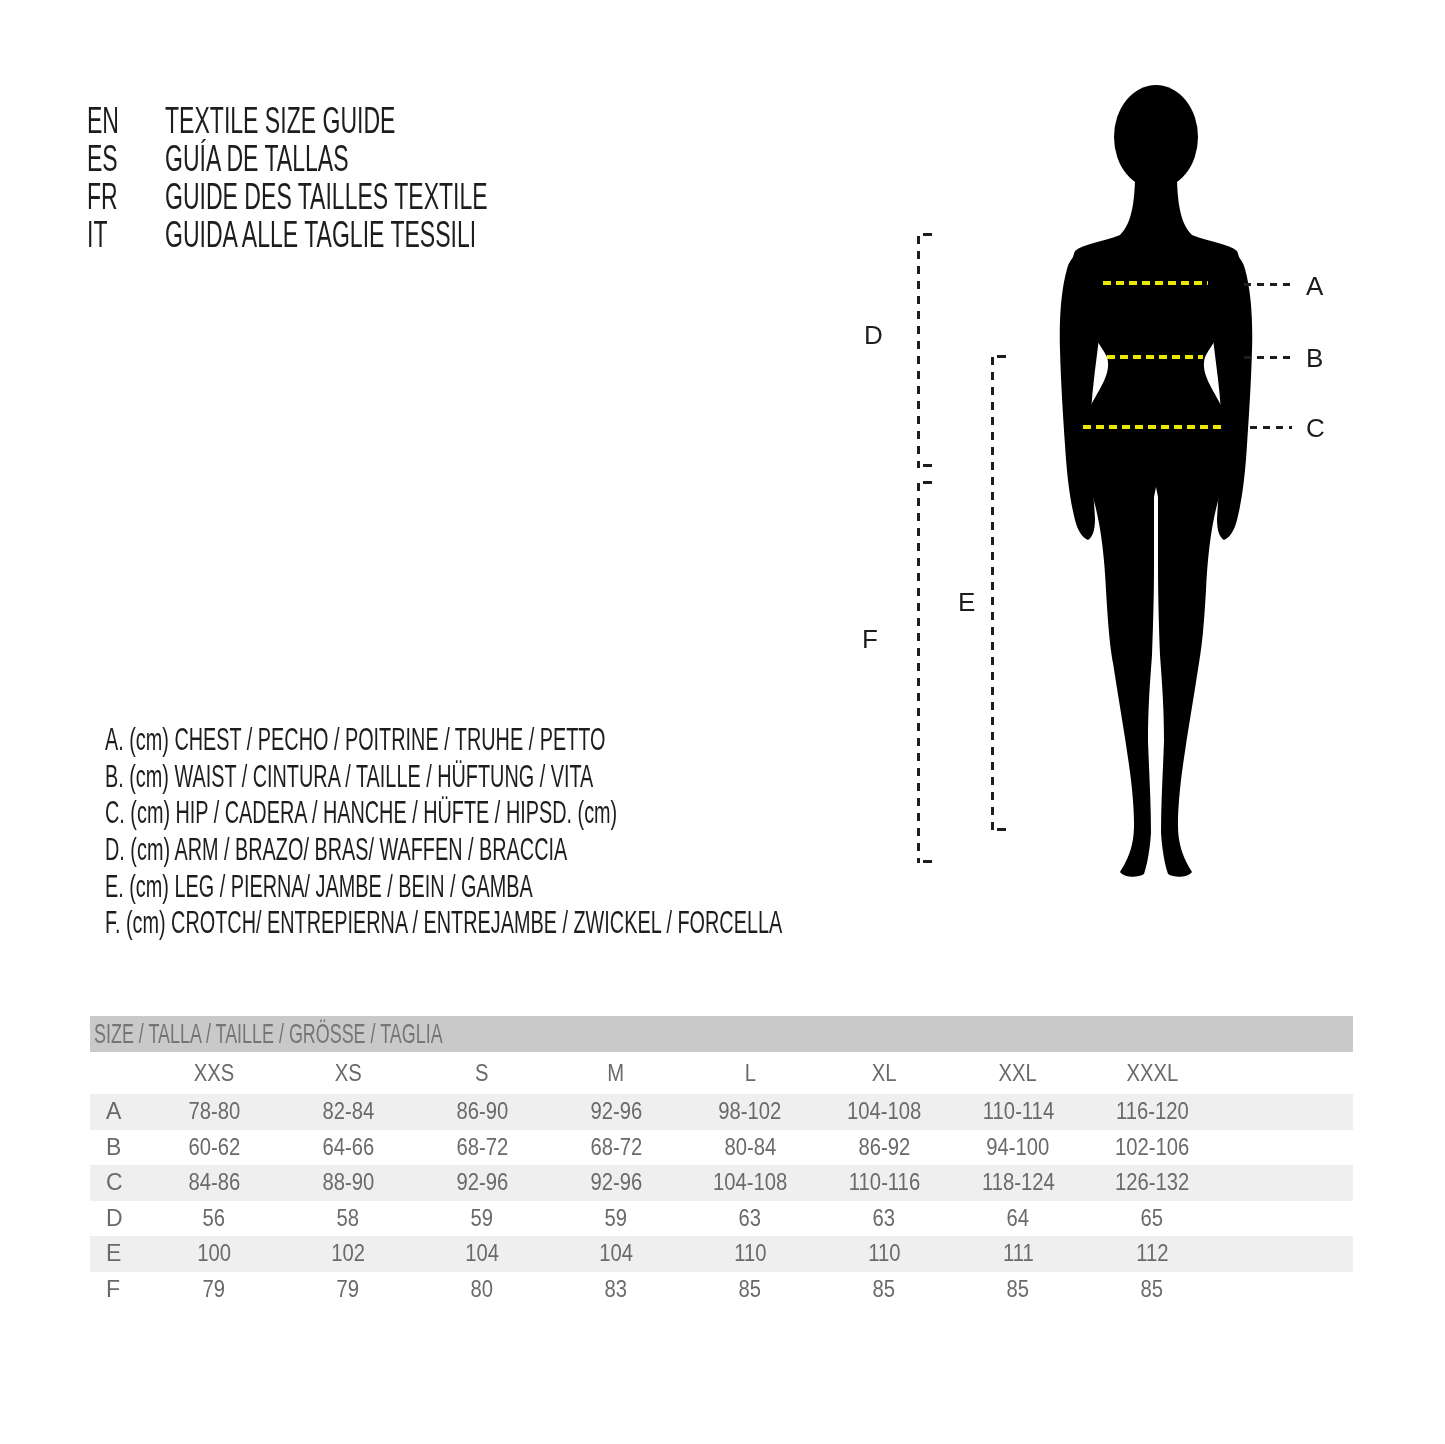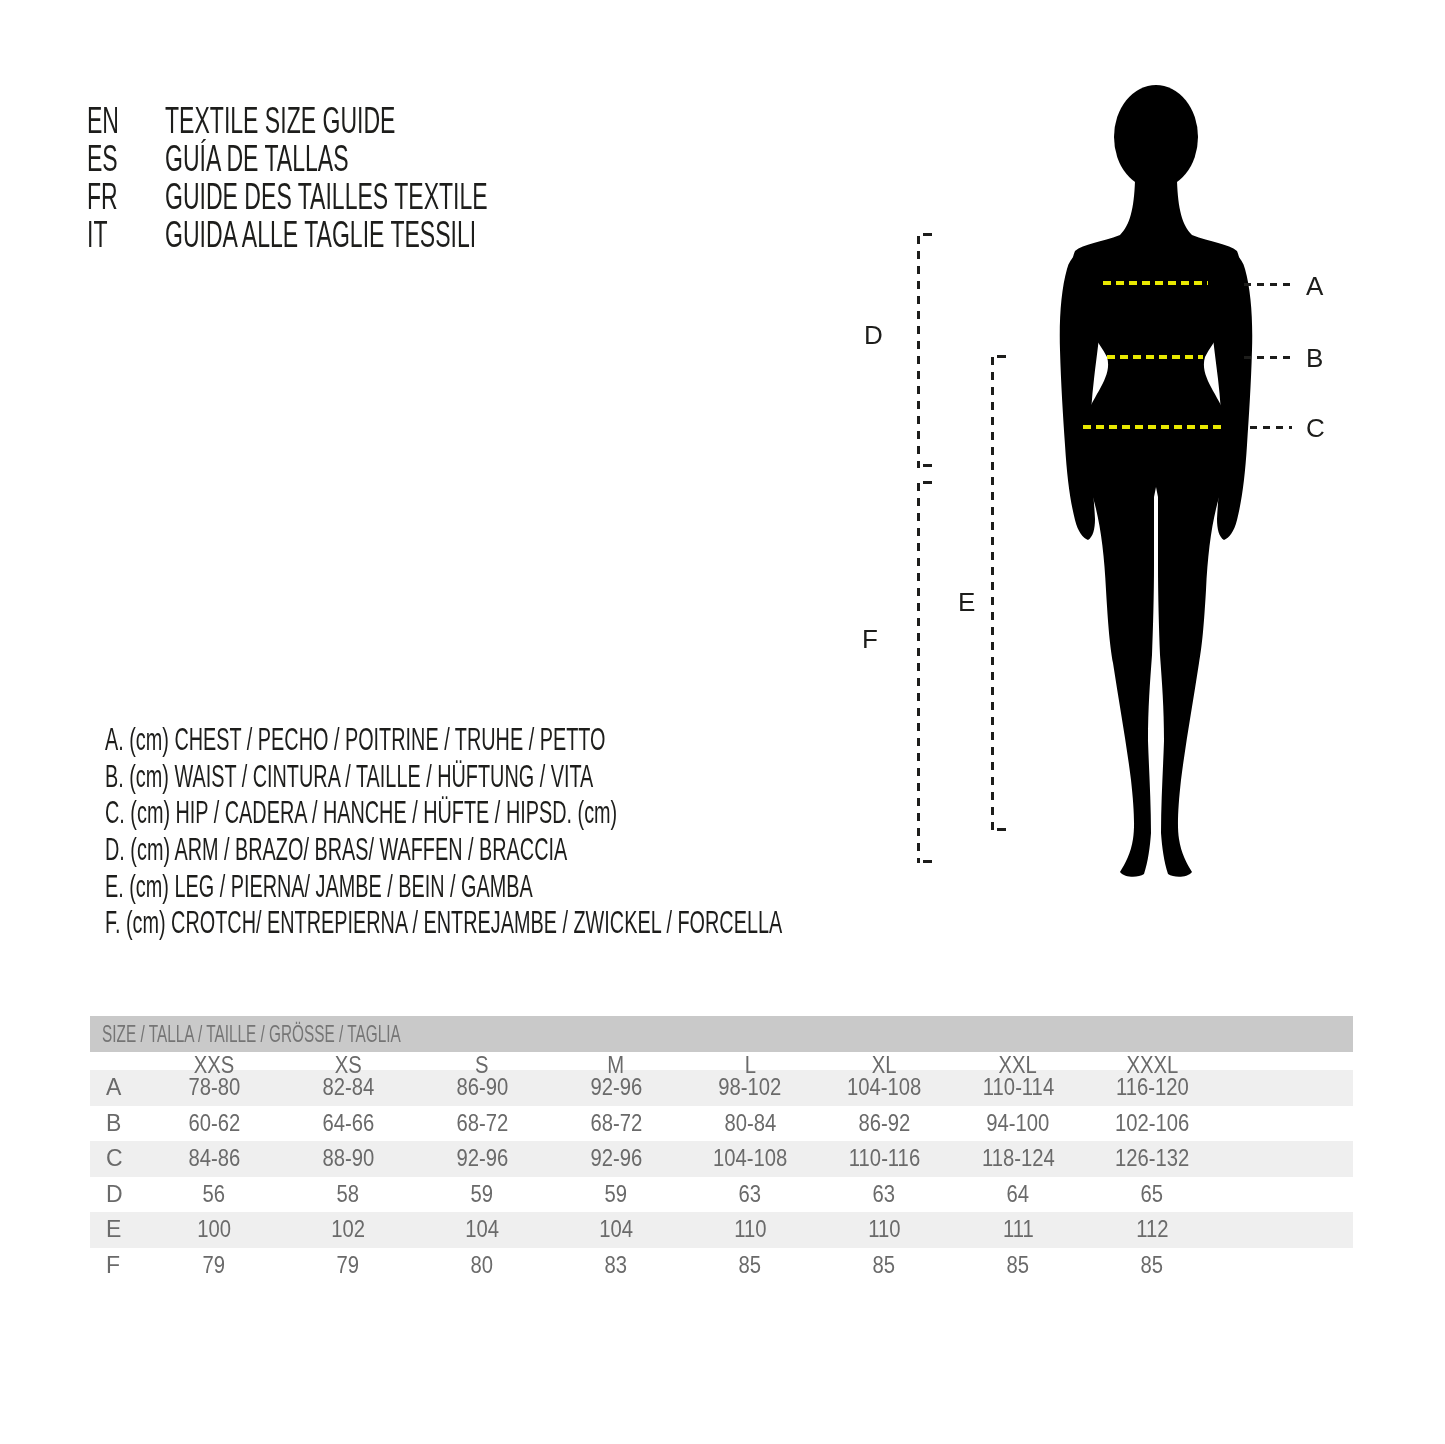--- a/index.html
+++ b/index.html
@@ -35,23 +35,23 @@
 
   
   .vdash{position:absolute;width:3px;background:repeating-linear-gradient(to bottom,var(--ink) 0 8px,transparent 8px 15px);}
   .hdash-black{position:absolute;height:3px;background:repeating-linear-gradient(to right,var(--ink) 0 7px,transparent 7px 13px);}
   .hdash-yellow{position:absolute;height:4px;background:repeating-linear-gradient(to right,var(--accent-yellow) 0 8px,transparent 8px 13px);}
   .tick{position:absolute;width:9px;height:3px;background:var(--ink);}
   .measure-label{position:absolute;font-size:26px;line-height:28px;color:var(--ink);}
 
   
   .size-table{position:absolute;left:90px;top:1016px;width:1263px;font-size:23px;color:var(--table-text);}
-  .table-band{height:36px;background:var(--band-gray);display:flex;align-items:center;padding-left:12px;color:var(--band-text);font-size:24px;}
+  .table-band{height:36px;background:var(--band-gray);display:flex;align-items:center;padding-left:4px;color:var(--band-text);font-size:28px;}
   .t-row{display:grid;grid-template-columns:57px repeat(8,134px) 1fr;align-items:center;height:35.5px;}
-  .t-row.sizes{height:18px;text-decoration:underline;}
+  .t-row.sizes{height:42px;text-decoration:underline;}
   .t-row.stripe{background:var(--stripe-gray);}
   .t-label{padding-left:16px;}
   .t-cell{text-align:center;}
 </style>
 </head>
 <body>
 
 <div class="page">
 
   <div class="lang-block">

